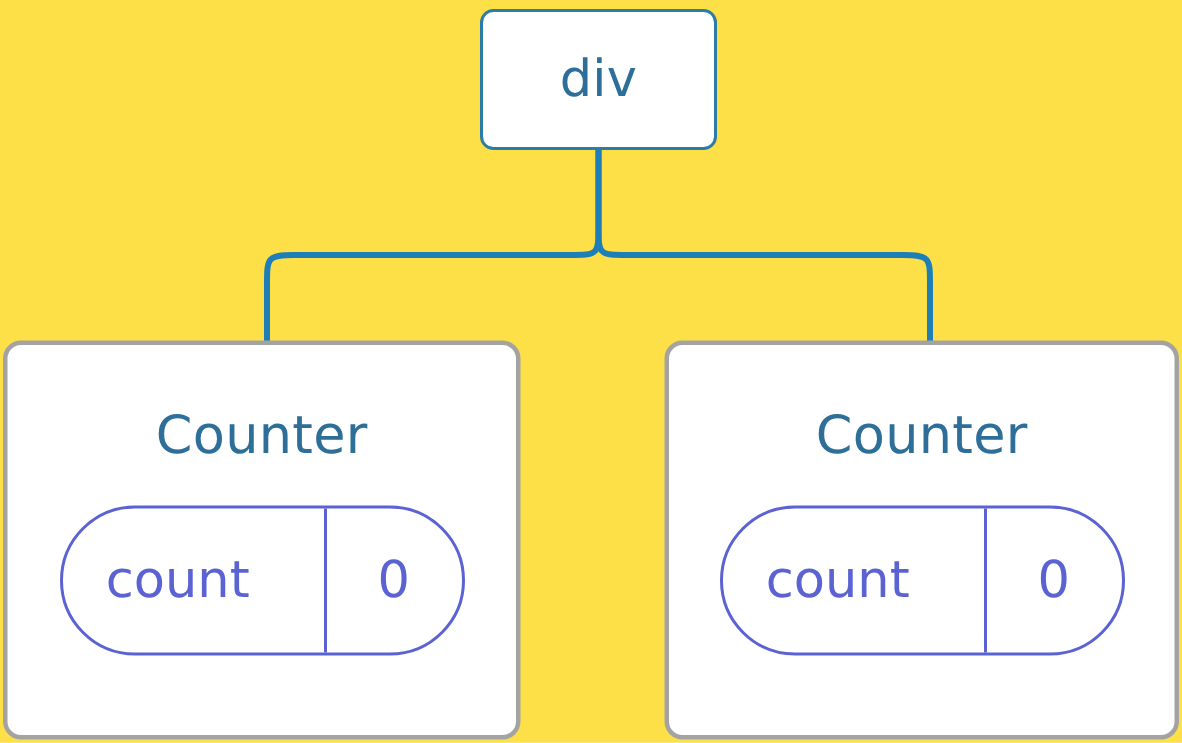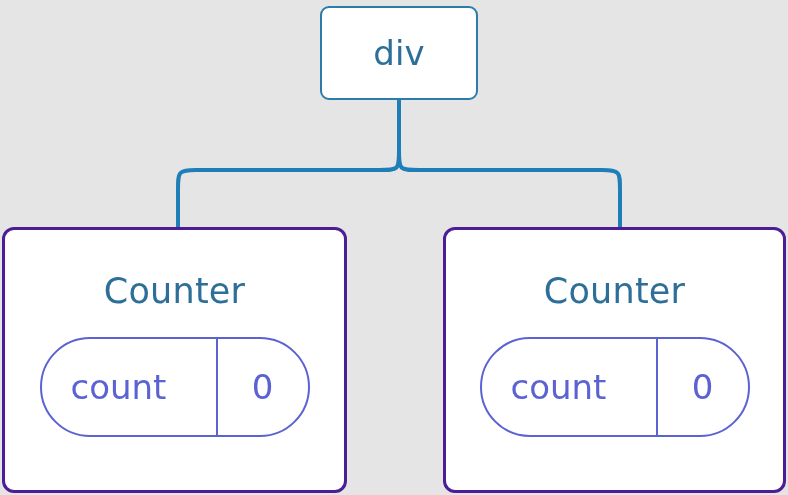--- a/index.html
+++ b/index.html
@@ -9,21 +9,21 @@
   body {
     width: 788px;
     height: 495px;
     overflow: hidden;
     font-family: "DejaVu Sans", "Liberation Sans", sans-serif;
   }
   #stage {
     position: relative;
     width: 788px;
     height: 495px;
-    background: #e5e5e5;
+    background: #fde047;
   }
 
   
   #connectors {
     position: absolute;
     left: 0;
     top: 0;
     width: 788px;
     height: 495px;
   }
@@ -50,21 +50,21 @@
     line-height: 1;
   }
 
   
   .card {
     position: absolute;
     top: 227px;
     height: 266px;
     box-sizing: border-box;
     background: #ffffff;
-    border: 3px solid #4c1d95;
+    border: 3px solid #a3a3a3;
     border-radius: 12px;
     display: flex;
     flex-direction: column;
     align-items: center;
   }
   .card.left  { left: 2px;   width: 345px; }
   .card.right { left: 443px; width: 343px; }
 
   .card-title {
     margin-top: 44px;

